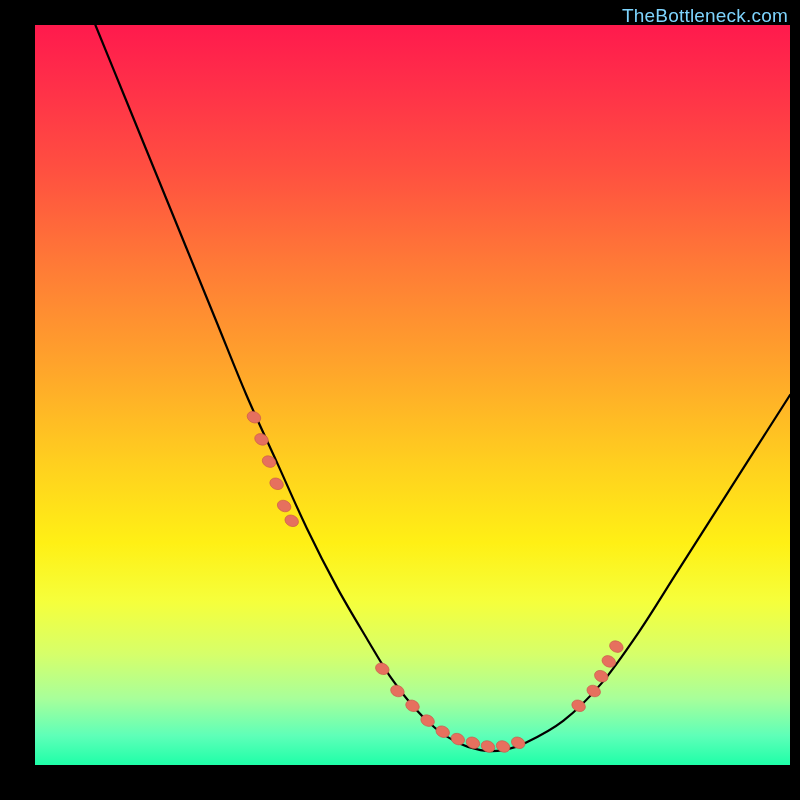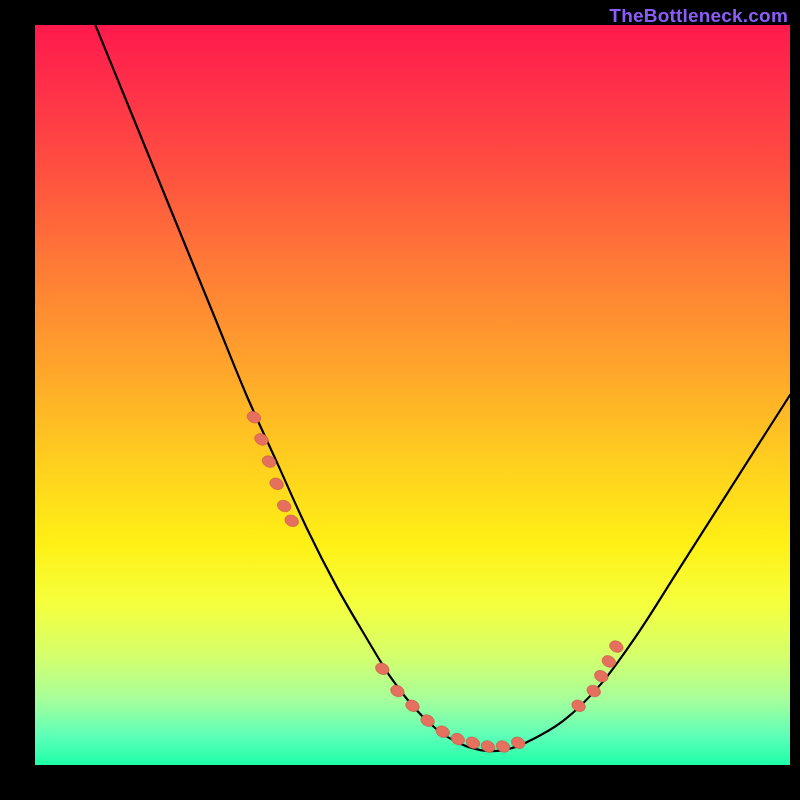--- a/index.html
+++ b/index.html
@@ -45,23 +45,23 @@
       #d6ff6a 85%,
       #a8ff9a 91%,
       #5fffb8 96%,
       #1effa8 100%
     );
   }
   .watermark {
     position: absolute;
     top: 5px;
     right: 12px;
-    color: #8b5cf6;
+    color: #7dd3fc;
     font-size: 19px;
-    font-weight: 700;
+    font-weight: 400;
     letter-spacing: 0.2px;
     z-index: 20;
   }
   svg.curve {
     position: absolute;
     left: 0;
     top: 0;
     width: 100%;
     height: 100%;
     z-index: 5;

